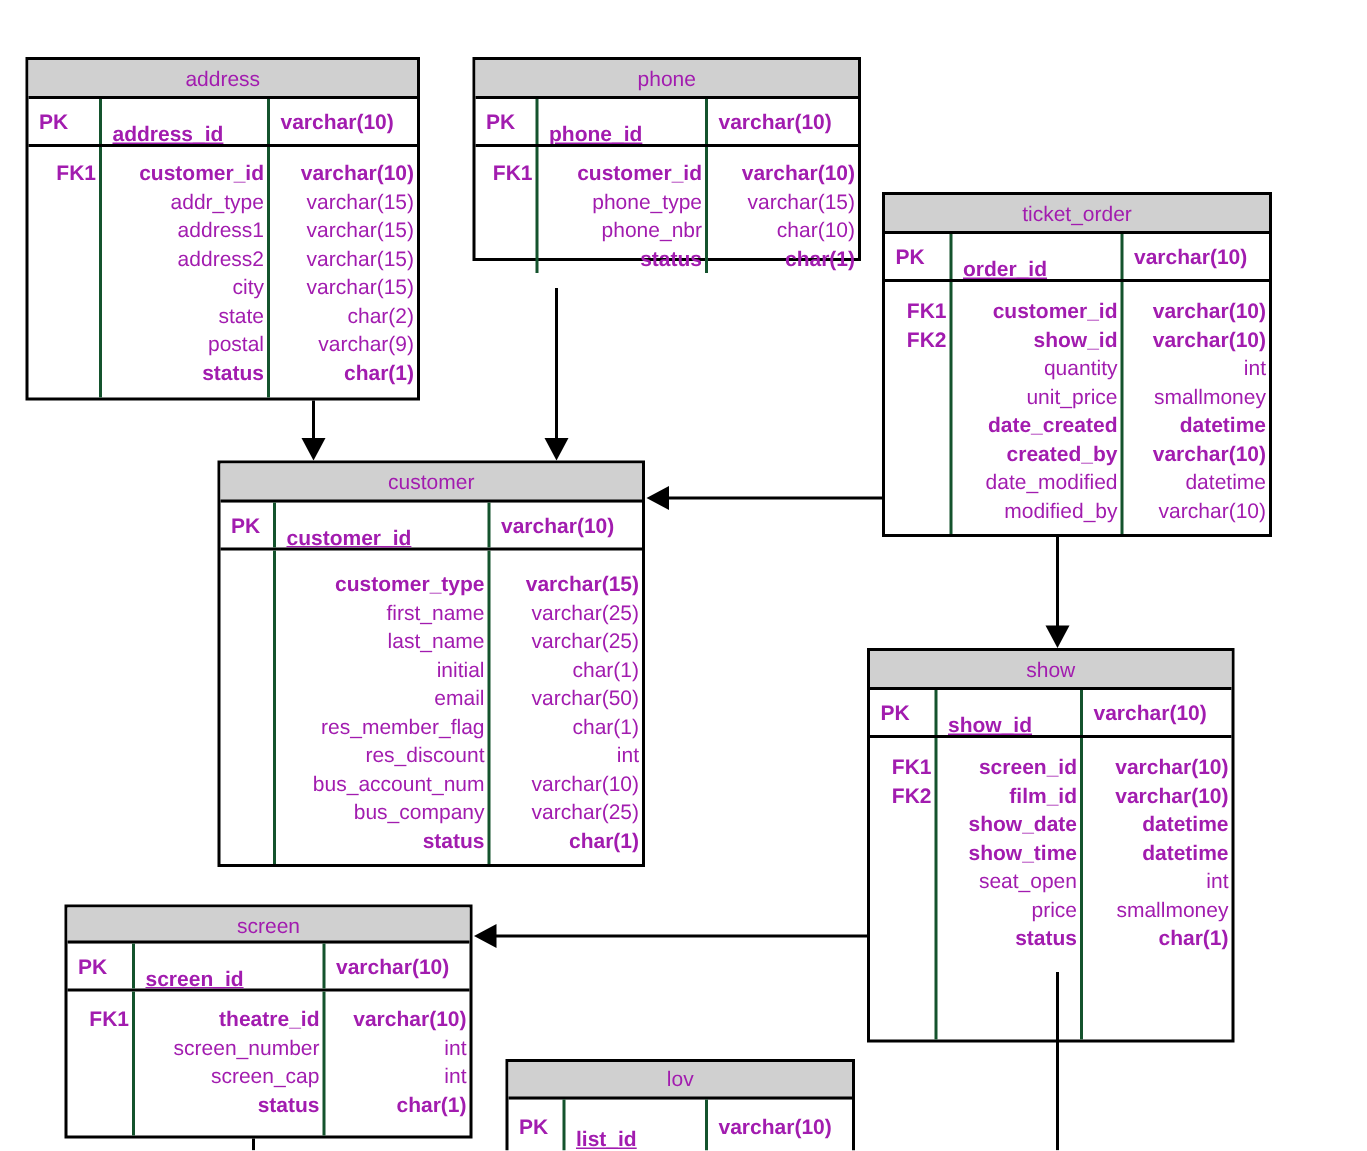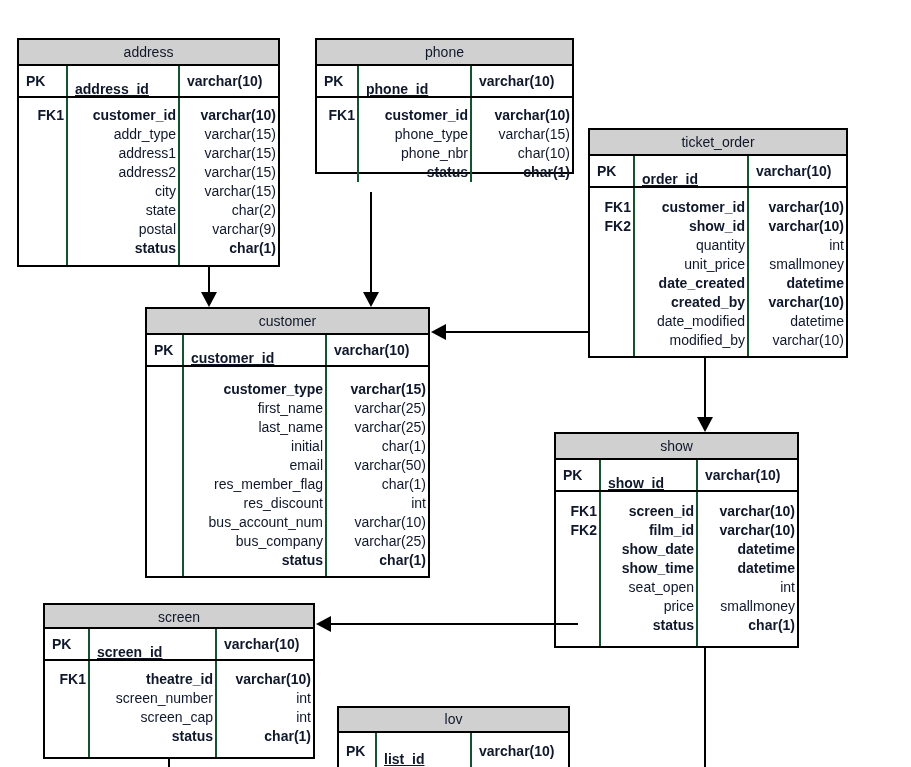--- a/index.html
+++ b/index.html
@@ -1,18 +1,18 @@
 <!DOCTYPE html>
 <html><head>
 <meta charset="utf-8">
 <style>
   html,body{margin:0;padding:0;background:#ffffff;}
   #canvas{
     position:relative;width:911px;height:767px;overflow:hidden;background:#ffffff;
-    font-family:"Liberation Sans", sans-serif;font-size:14px;color:#0f172a;
+    font-family:"Liberation Sans", sans-serif;font-size:14px;color:#a21caf;
   }
   .tbl{position:absolute;border:2px solid #000;background:#fff;box-sizing:border-box;
        display:flex;flex-direction:column;}
   .thead{background:#d0d0d0;border-bottom:2px solid #000;text-align:center;
          box-sizing:border-box;flex:0 0 auto;}
   .sec{display:grid;box-sizing:border-box;flex:0 0 auto;}
   .sec.body{flex:1 1 auto;text-align:right;}
   .pkrow{border-bottom:2px solid #000;}
   .cell{box-sizing:border-box;padding-left:7px;padding-right:2px;overflow:hidden;white-space:nowrap;}
   .cell.cb{border-right:2px solid #14532d;}
@@ -157,21 +157,21 @@
           <div class="ln">char(1)</div>
           <div class="ln">varchar(50)</div>
           <div class="ln">char(1)</div>
           <div class="ln">int</div>
           <div class="ln">varchar(10)</div>
           <div class="ln">varchar(25)</div>
           <div class="ln b">char(1)</div>
         </div>
       </div>
     </div>
-    <div class="tbl" style="left: 554px; top: 432px; width: 245px; height: 216px;">
+    <div class="tbl" style="left: 578px; top: 432px; width: 245px; height: 263px;">
       <div class="thead" style="height: 26px; line-height: 24px;">show</div>
       <div class="sec pkrow" style="grid-template-columns: 45px 97px 1fr; height: 32px;">
         <div class="cell cb b">PK</div>
         <div class="cell cb">
           <span class="b u">show_id</span>
         </div>
         <div class="cell b">varchar(10)</div>
       </div>
       <div class="sec body" style="grid-template-columns: 45px 97px 1fr;">
         <div class="cell cb" style="padding-top: 10px;">

